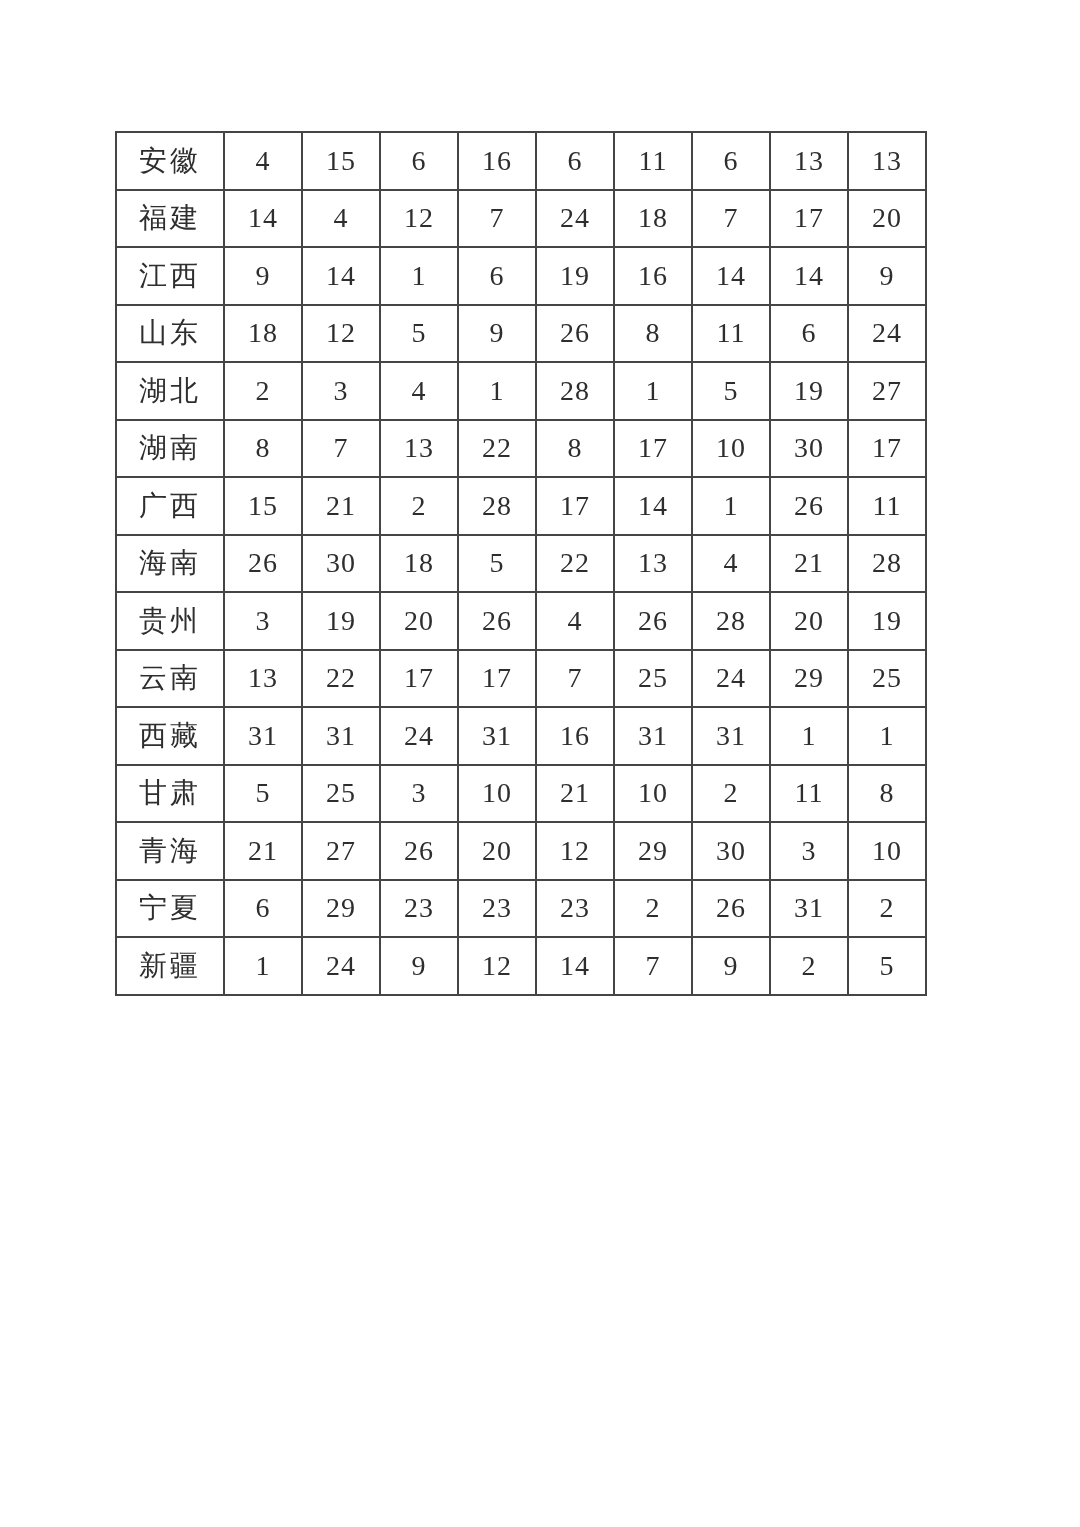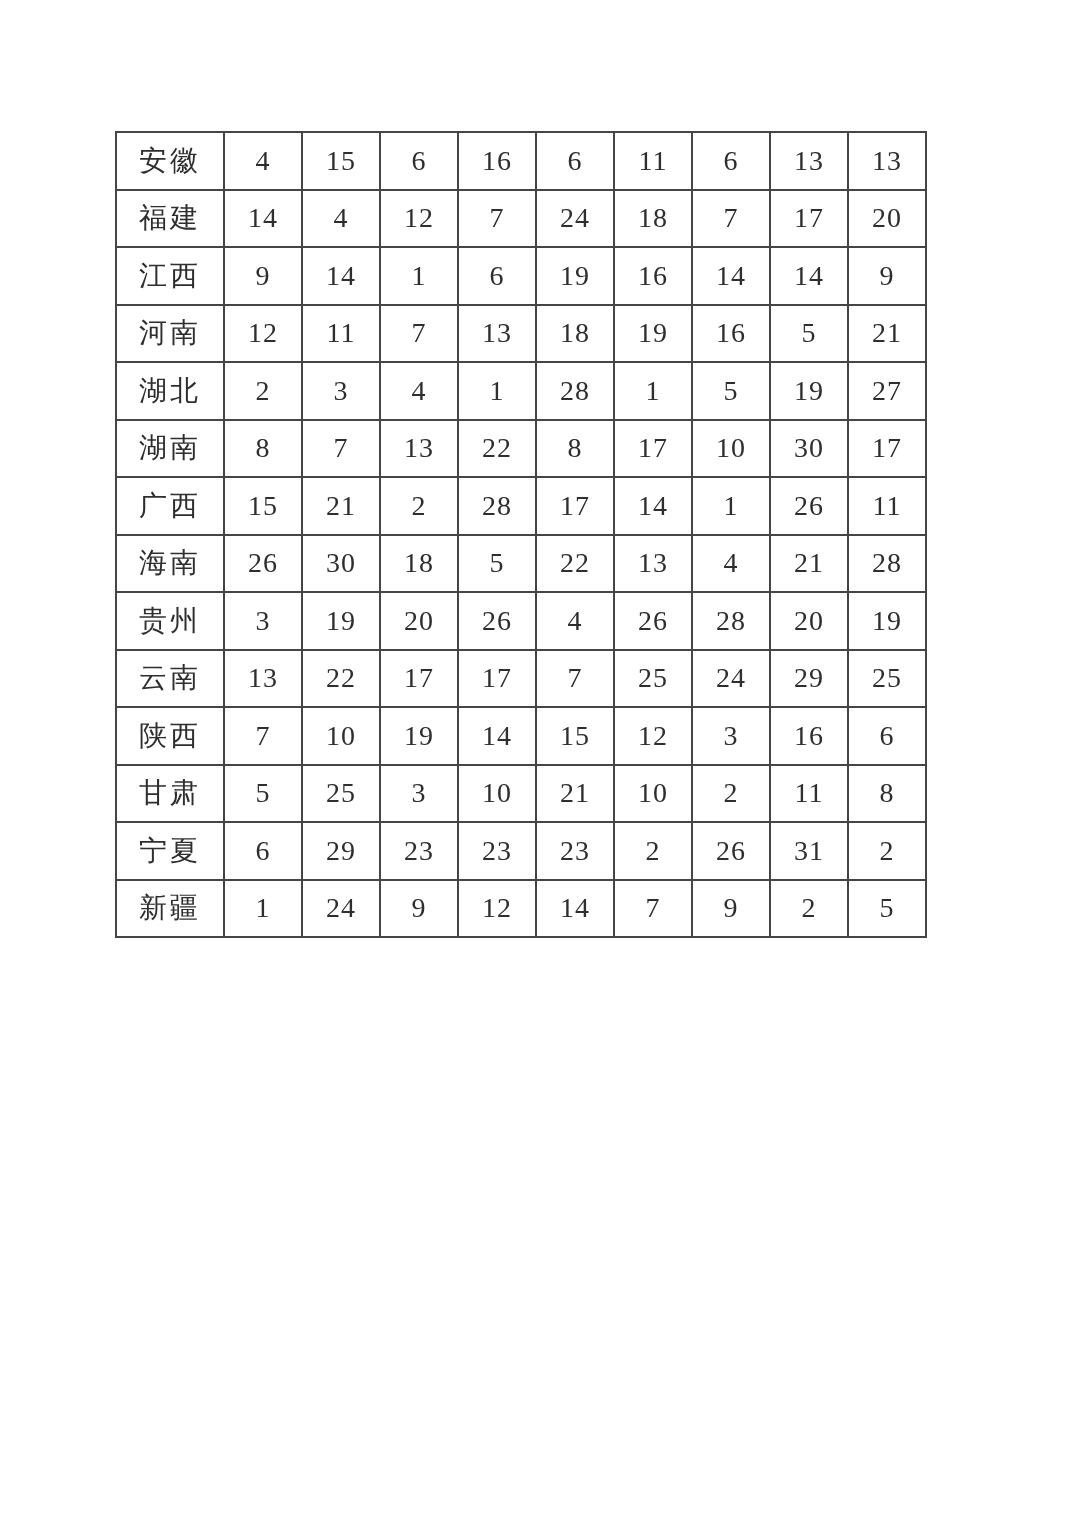--- a/index.html
+++ b/index.html
@@ -101,30 +101,30 @@
           <td>14</td>
           <td>1</td>
           <td>6</td>
           <td>19</td>
           <td>16</td>
           <td>14</td>
           <td>14</td>
           <td>9</td>
         </tr>
         <tr>
-          <td class="province">河南</td>
-          <td>12</td>
-          <td>11</td>
-          <td>7</td>
-          <td>13</td>
+          <td class="province">山东</td>
           <td>18</td>
-          <td>19</td>
-          <td>16</td>
-          <td>5</td>
-          <td>21</td>
+          <td>12</td>
+          <td>5</td>
+          <td>9</td>
+          <td>26</td>
+          <td>8</td>
+          <td>11</td>
+          <td>6</td>
+          <td>24</td>
         </tr>
         <tr>
           <td class="province">湖北</td>
           <td>2</td>
           <td>3</td>
           <td>4</td>
           <td>1</td>
           <td>28</td>
           <td>1</td>
           <td>5</td>
@@ -185,42 +185,54 @@
           <td>22</td>
           <td>17</td>
           <td>17</td>
           <td>7</td>
           <td>25</td>
           <td>24</td>
           <td>29</td>
           <td>25</td>
         </tr>
         <tr>
-          <td class="province">陕西</td>
-          <td>7</td>
-          <td>10</td>
-          <td>19</td>
-          <td>14</td>
-          <td>15</td>
-          <td>12</td>
-          <td>3</td>
+          <td class="province">西藏</td>
+          <td>31</td>
+          <td>31</td>
+          <td>24</td>
+          <td>31</td>
           <td>16</td>
-          <td>6</td>
+          <td>31</td>
+          <td>31</td>
+          <td>1</td>
+          <td>1</td>
         </tr>
         <tr>
           <td class="province">甘肃</td>
           <td>5</td>
           <td>25</td>
           <td>3</td>
           <td>10</td>
           <td>21</td>
           <td>10</td>
           <td>2</td>
           <td>11</td>
           <td>8</td>
+        </tr>
+        <tr>
+          <td class="province">青海</td>
+          <td>21</td>
+          <td>27</td>
+          <td>26</td>
+          <td>20</td>
+          <td>12</td>
+          <td>29</td>
+          <td>30</td>
+          <td>3</td>
+          <td>10</td>
         </tr>
         <tr>
           <td class="province">宁夏</td>
           <td>6</td>
           <td>29</td>
           <td>23</td>
           <td>23</td>
           <td>23</td>
           <td>2</td>
           <td>26</td>

